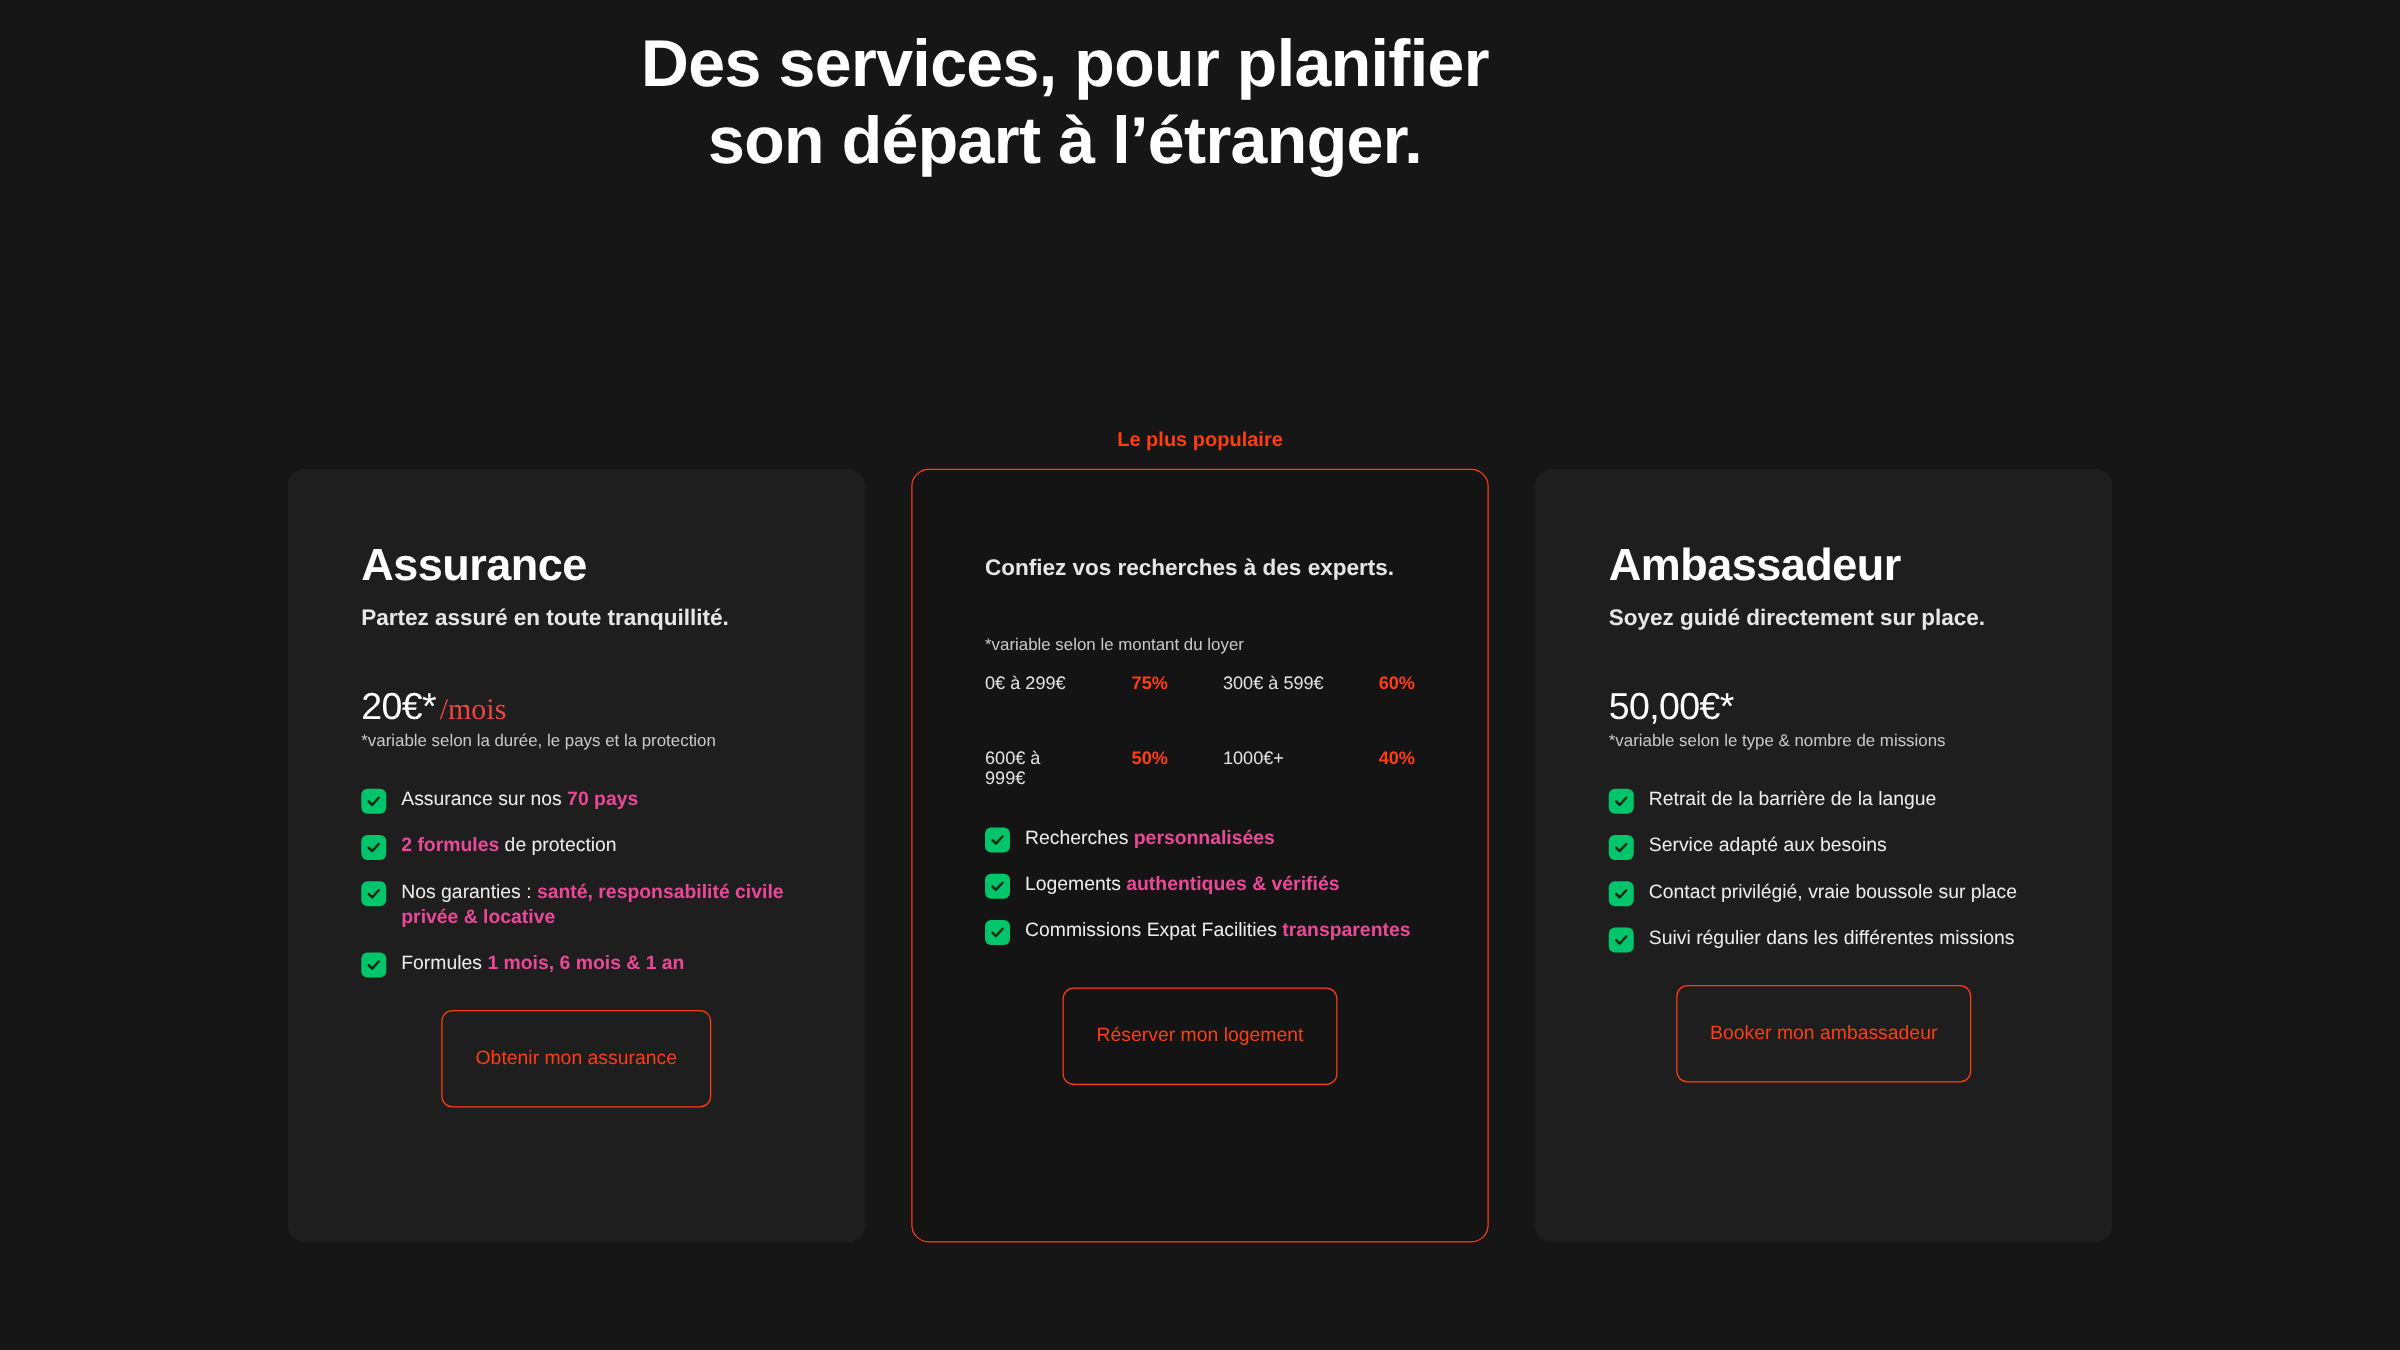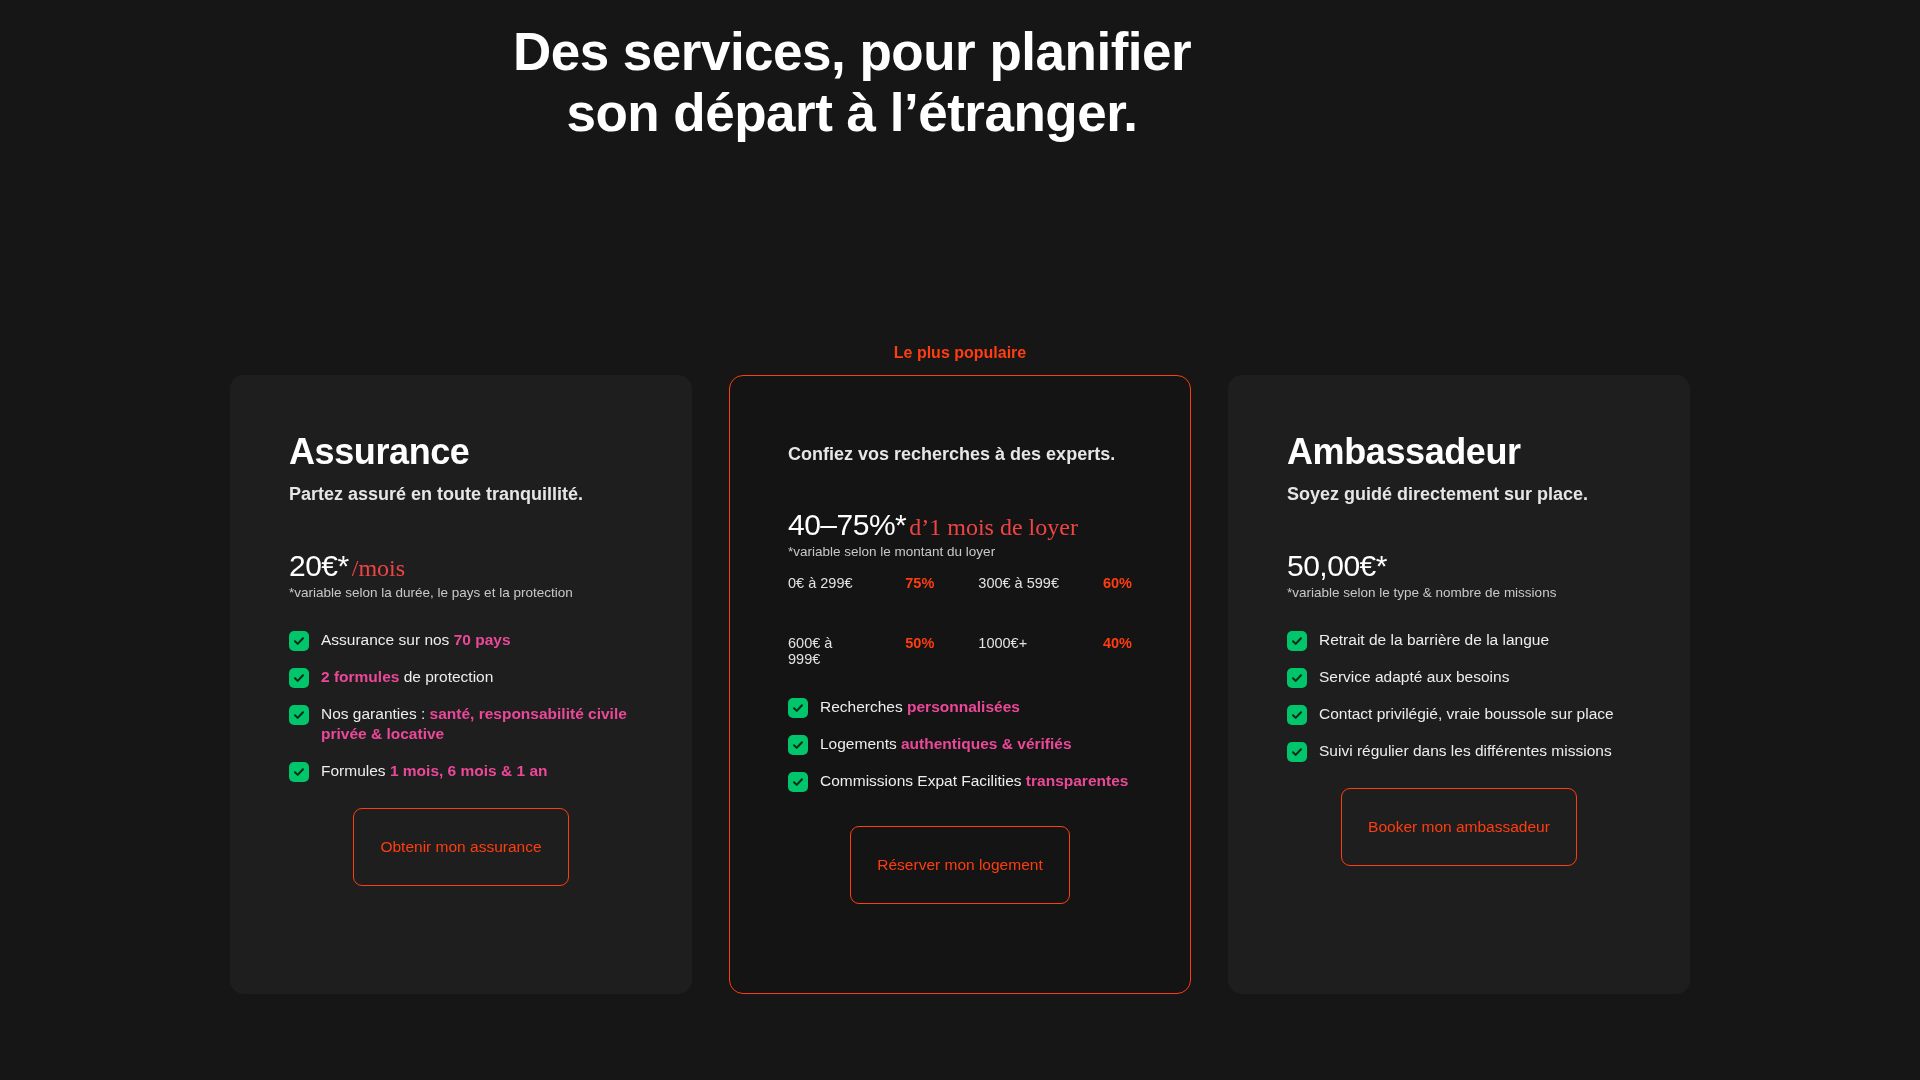--- a/index.html
+++ b/index.html
@@ -247,24 +247,20 @@
         </div>
       </div>
     </div>
 
     <div class="card-col">
       <div class="popular-tag">Le plus populaire</div>
       <div class="card highlight">
         <div class="card-sub">Confiez vos recherches à des experts.</div>
 
         <div class="price-block">
-          <div class="price-row">
-            <span class="price">40–75%*</span>
-            <span class="price-unit">d’1 mois de loyer</span>
-          </div>
           <div class="price-note">*variable selon le montant du loyer</div>
 
           <div class="rent-table">
             <span>0€ à 299€</span>
             <span class="pct">75%</span>
             <span>300€ à 599€</span>
             <span class="pct">60%</span>
             <span>600€ à 999€</span>
             <span class="pct">50%</span>
             <span>1000€+</span>

